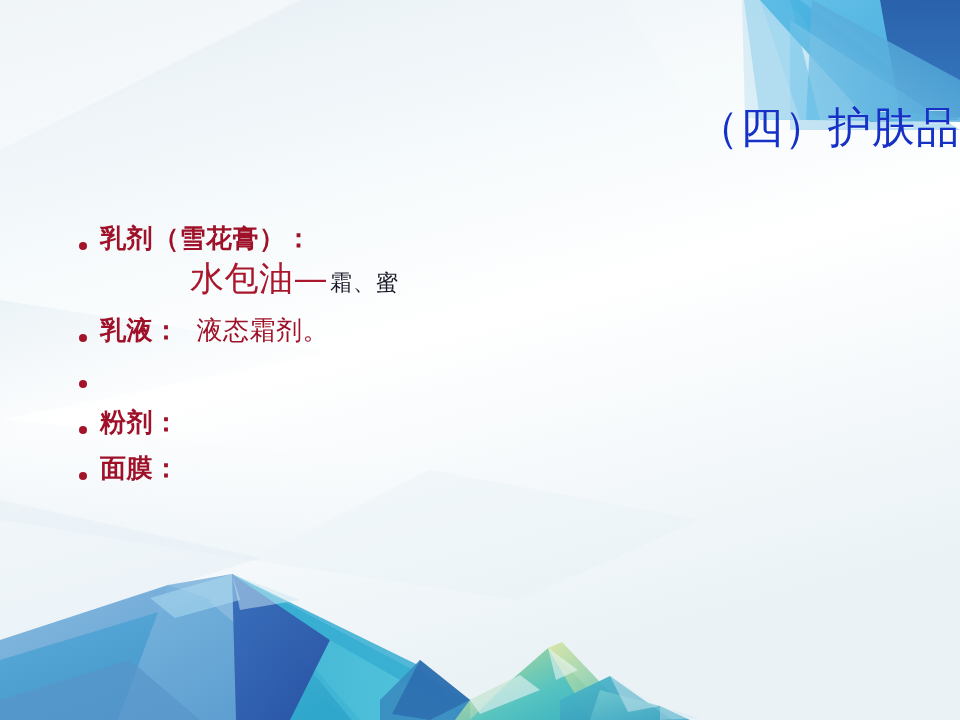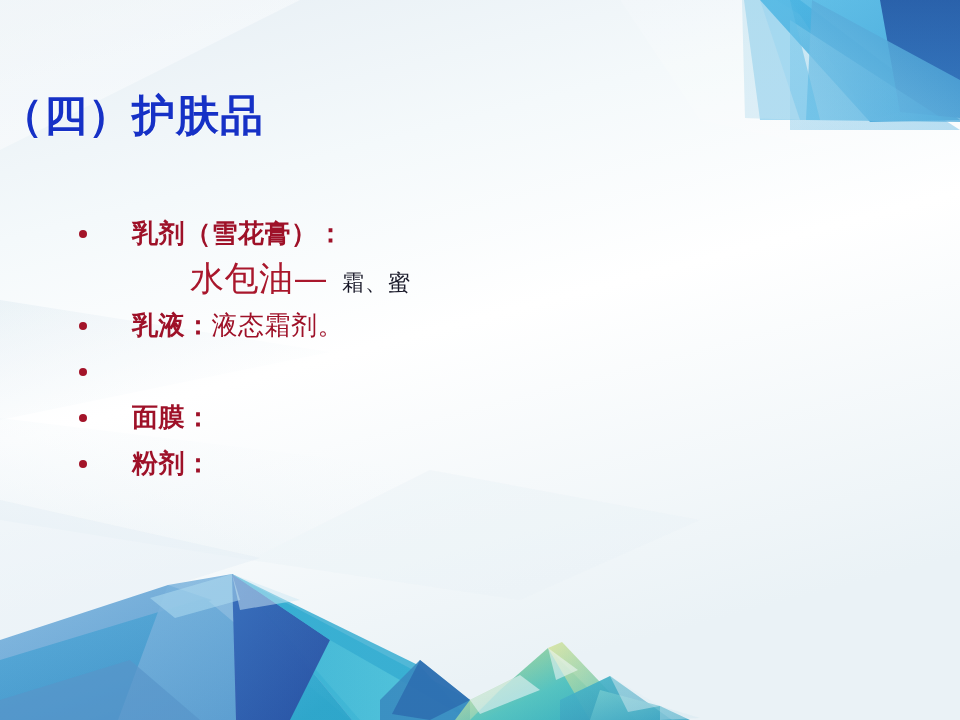--- a/index.html
+++ b/index.html
@@ -27,44 +27,43 @@
   
   .content {
     position: relative;
     z-index: 5;
     width: 960px;
     height: 720px;
   }
 
   .title {
     position: absolute;
-    top: 87px;
+    top: 99px;
     left: 0;
     width: 960px;
-    text-align: left;
+    text-align: right;
     color: #1631c6;
     font-size: 43px;
-    font-weight: bold;
+    font-weight: normal;
     letter-spacing: 1px;
     font-family: "DejaVu Serif", "Liberation Serif", serif;
     text-shadow: 0 1px 0 rgba(255,255,255,0.6);
   }
 
   .body-list {
     position: absolute;
     top: 210px;
     left: 70px;
     width: 830px;
   }
 
   .bullet-row {
     display: flex;
-    align-items: center;
+    align-items: flex-end;
     height: 46px;
-    gap: 32px;
   }
   .bullet-dot {
     width: 30px;
     flex: 0 0 30px;
     color: #9e1128;
     font-size: 22px;
     line-height: 1;
     text-align: left;
     padding-left: 9px;
     box-sizing: border-box;
@@ -81,41 +80,42 @@
   .bullet-text {
     color: #9e1128;
     font-size: 26px;
     font-weight: bold;
     letter-spacing: 0.5px;
     white-space: nowrap;
   }
   .bullet-text .plain {
     font-weight: normal;
     color: #9e1128;
+    margin-left: 17px;
   }
 
   .sub-row {
     height: 46px;
     padding-left: 120px;
     display: flex;
     align-items: baseline;
     white-space: nowrap;
   }
   .sub-lead {
     color: #a9172c;
     font-size: 34px;
     font-weight: normal;
     letter-spacing: 0.5px;
   }
   .sub-tail {
     color: #181828;
     font-size: 22px;
     font-weight: normal;
     letter-spacing: 1px;
-    margin-left: 14px;
+    margin-left: 2px;
   }
 </style>
 </head>
 <body>
 
 <div class="slide">
 
   <div class="bg-layer">
     <svg viewBox="0 0 960 720" xmlns="http://www.w3.org/2000/svg">
       <defs>
@@ -256,24 +256,24 @@
         <span class="bullet-dot"></span>
         <span class="bullet-text"><span>乳液：</span><span class="plain">液态霜剂。</span></span>
       </div>
 
       <div class="bullet-row">
         <span class="bullet-dot"></span>
       </div>
 
       <div class="bullet-row">
         <span class="bullet-dot"></span>
+        <span class="bullet-text">粉剂：</span>
+      </div>
+
+      <div class="bullet-row">
+        <span class="bullet-dot"></span>
         <span class="bullet-text">面膜：</span>
-      </div>
-
-      <div class="bullet-row">
-        <span class="bullet-dot"></span>
-        <span class="bullet-text">粉剂：</span>
       </div>
 
 
     </div>
   </div>
 </div>
 
 </body></html>

